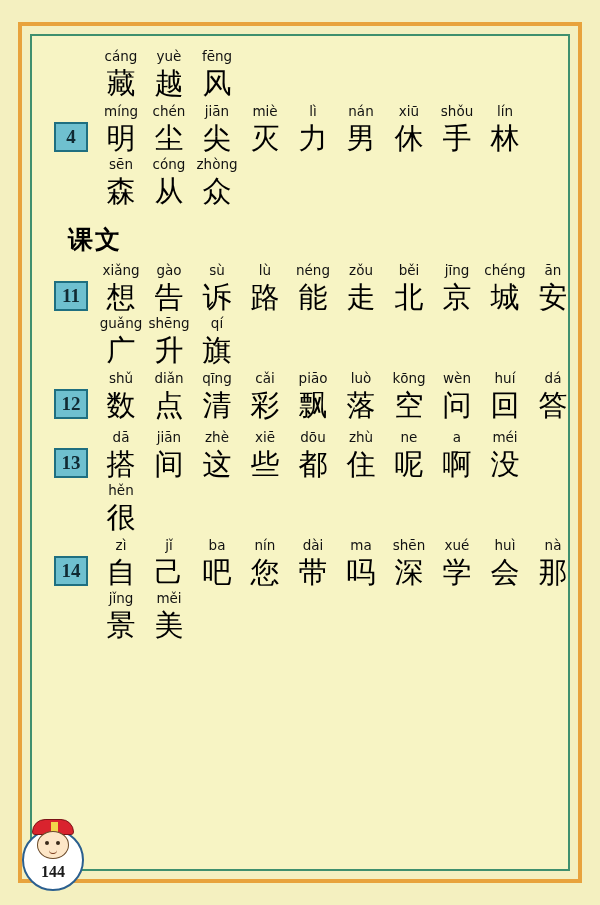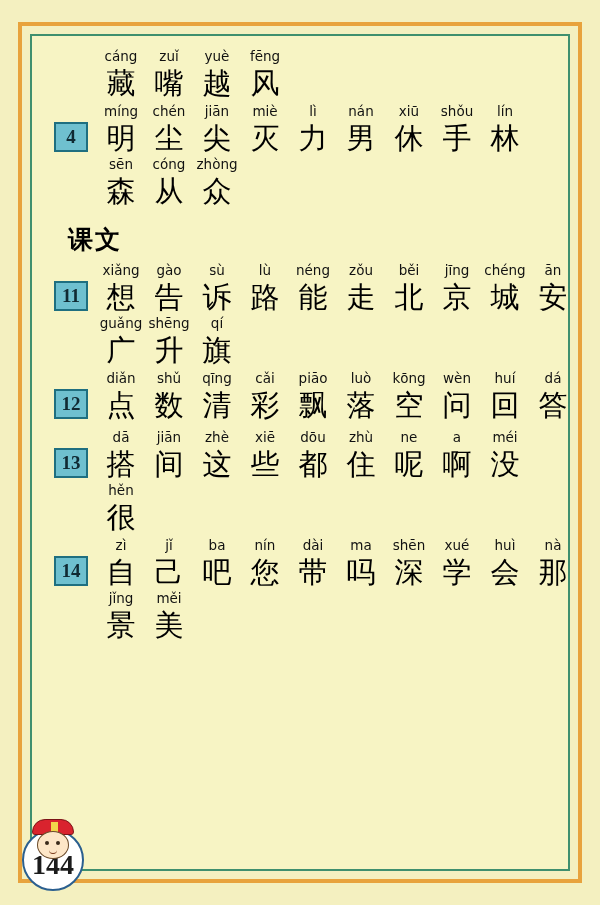--- a/index.html
+++ b/index.html
@@ -132,21 +132,21 @@
     border-radius: 50%;
     background: #ffffff;
     border: 2px solid #2b5f8f;
     box-sizing: border-box;
     display: flex;
     align-items: flex-end;
     justify-content: center;
   }
   .pagenum-text {
     font-family: "Liberation Serif", serif;
-    font-size: 28px;
+    font-size: 16px;
     font-weight: bold;
     color: #1b1b1b;
     padding-bottom: 8px;
   }
   .mascot {
     position: absolute;
     left: 16px;
     top: 4px;
     width: 50px;
     height: 46px;
@@ -212,24 +212,20 @@
     <div id="lesson-container">
         <div class="lesson">
           <div class="row">
             <div class="numbox-cell"></div>
             <div class="chars">
               <div class="cw">
                 <div class="pinyin">cáng</div>
                 <div class="hanzi">藏</div>
               </div>
               <div class="cw">
-                <div class="pinyin">zuǐ</div>
-                <div class="hanzi">嘴</div>
-              </div>
-              <div class="cw">
                 <div class="pinyin">yuè</div>
                 <div class="hanzi">越</div>
               </div>
               <div class="cw">
                 <div class="pinyin">fēng</div>
                 <div class="hanzi">风</div>
               </div>
             </div>
           </div>
         </div>
@@ -362,26 +358,26 @@
             </div>
           </div>
         </div>
         <div class="lesson">
           <div class="row">
             <div class="numbox-cell">
               <div class="numbox">12</div>
             </div>
             <div class="chars">
               <div class="cw">
+                <div class="pinyin">shǔ</div>
+                <div class="hanzi">数</div>
+              </div>
+              <div class="cw">
                 <div class="pinyin">diǎn</div>
                 <div class="hanzi">点</div>
-              </div>
-              <div class="cw">
-                <div class="pinyin">shǔ</div>
-                <div class="hanzi">数</div>
               </div>
               <div class="cw">
                 <div class="pinyin">qīng</div>
                 <div class="hanzi">清</div>
               </div>
               <div class="cw">
                 <div class="pinyin">cǎi</div>
                 <div class="hanzi">彩</div>
               </div>
               <div class="cw">

